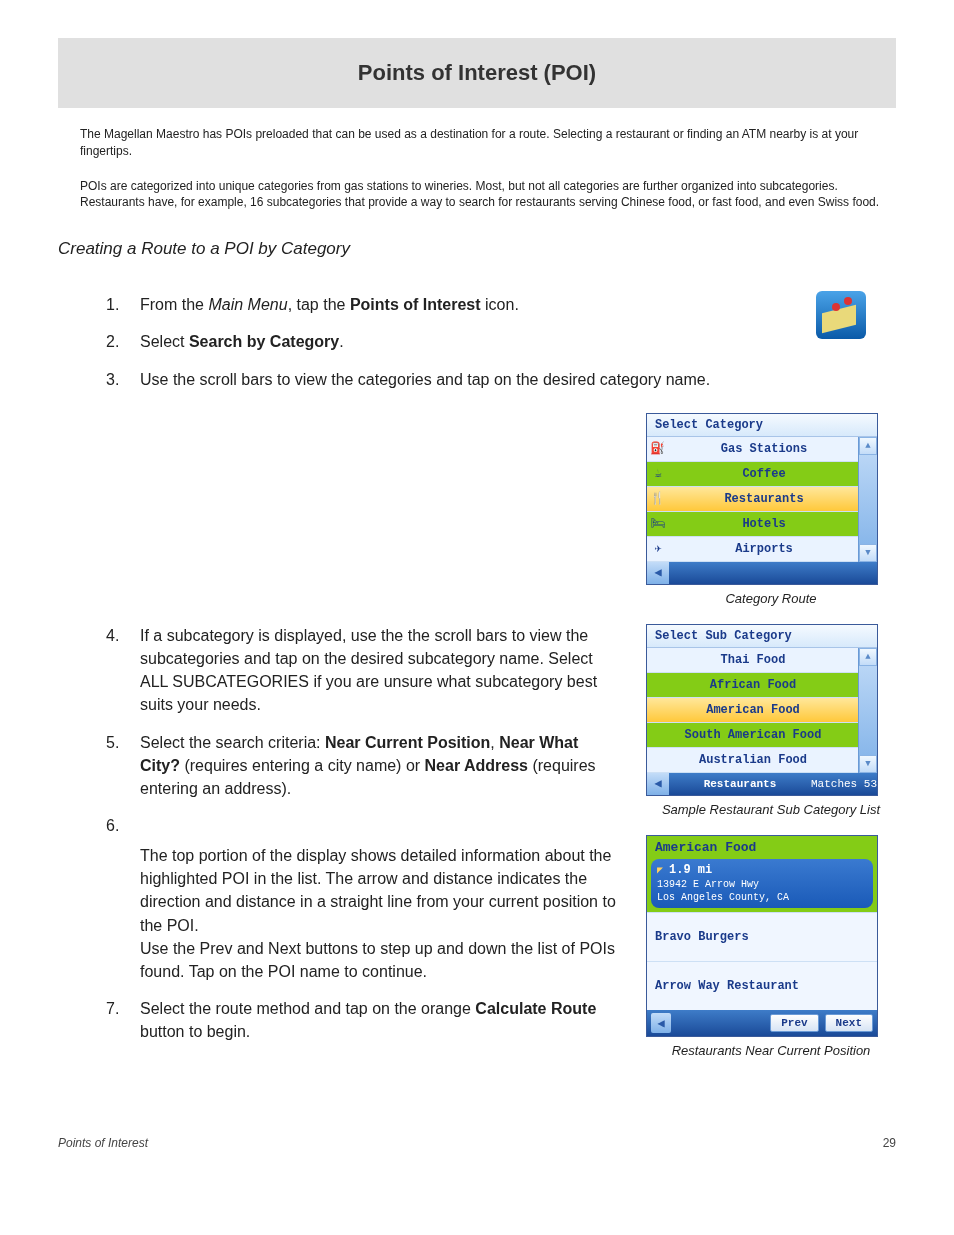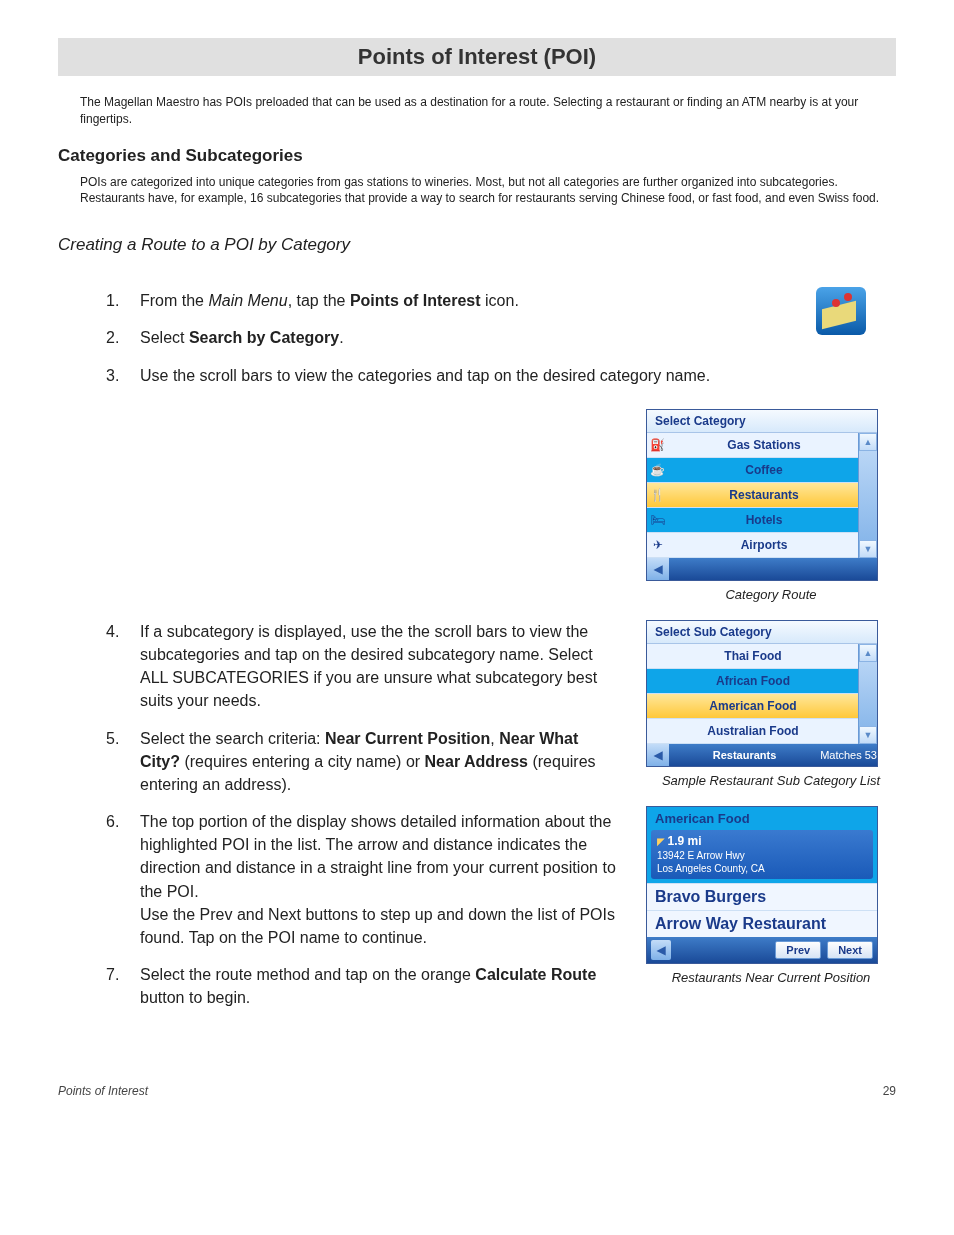--- a/index.html
+++ b/index.html
@@ -12,21 +12,21 @@
   .page {
     padding: 38px 58px 40px 58px;
   }
   .title-bar {
     background: #e0e0e0;
     text-align: center;
     padding: 6px 0 6px 0;
     margin-bottom: 18px;
   }
   .title-bar h1 {
-    margin: 0;
+    margin: 16px;
     font-size: 22px;
     font-weight: bold;
     color: #333;
     font-family: Arial, Helvetica, sans-serif;
   }
   .body-text {
     font-size: 12px;
     line-height: 1.4;
     margin: 0 0 18px 22px;
   }
@@ -104,22 +104,22 @@
     left: 28px; top: 6px;
     width: 8px; height: 8px;
     background: #d33;
     border-radius: 50%;
     box-shadow: -12px 6px 0 0 #d33;
   }
 
   
   .device {
     border: 1px solid #3a5a9a;
-    background: #0ea5e9;
-    font-family: Liberation Sans, sans-serif;
+    background: #84cc16;
+    font-family: Liberation Mono, monospace;
     font-size: 12px;
     width: 230px;
   }
   .dev-header {
     background: linear-gradient(#f5faff, #d7e9fb);
     color: #1a3a8a;
     font-weight: bold;
     padding: 4px 8px;
     font-size: 12px;
     border-bottom: 1px solid #a8c4e8;
@@ -200,28 +200,28 @@
     padding: 4px 8px;
     font-size: 13px;
   }
   .res-info {
     margin: 0 4px 4px 4px;
     background: linear-gradient(#3a7ad0, #1a5ab8);
     color: #fff;
     padding: 4px 6px;
     font-size: 10px;
     line-height: 1.3;
-    border-radius: 3px;
+    border-radius: 8px;
   }
   .res-info .dist { font-size: 12px; font-weight: bold; }
   .res-row {
-    padding: 4px 8px;
-    color: #1a3a8a;
-    font-weight: bold;
-    font-size: 16px;
+    padding: 17px 8px;
+    color: #1a3a8a;
+    font-weight: bold;
+    font-size: 12px;
     border-top: 1px solid #cde0f5;
     background: #f0f6ff;
   }
   .res-row.sel { background: linear-gradient(#ffe79a, #ffc83a); }
   .res-foot {
     height: 26px;
     background: linear-gradient(#3e7cc8, #1a4a98);
     display: flex;
     align-items: center;
     padding: 0 4px;
@@ -254,21 +254,20 @@
 <body>
 
 <div class="page">
 
   <div class="title-bar">
     <h1>Points of Interest (POI)</h1>
   </div>
 
   <p class="body-text">The Magellan Maestro has POIs preloaded that can be used as a destination for a route.  Selecting a restaurant or finding an ATM nearby is at your fingertips.</p>
 
-  <div class="section-h">Categories and Subcategories</div>
   <p class="body-text">POIs are categorized into unique categories from gas stations to wineries.  Most, but not all categories are further organized into subcategories.  Restaurants have, for example, 16 subcategories that provide a way to search for restaurants serving Chinese food, or fast food, and even Swiss food.</p>
 
   <div class="sub-h">Creating a Route to a POI by Category</div>
 
   <div class="two-col">
     <div class="left">
       <ol class="steps" style="margin-top:28px;">
         <li>
           <span class="num">1.</span>
           <span class="txt">
@@ -339,21 +338,21 @@
           <span class="txt">If a subcategory is displayed, use the the scroll bars to view the subcategories and tap on the desired subcategory name.  Select ALL SUBCATEGORIES if you are unsure what subcategory best suits your needs.</span>
         </li>
         <li>
           <span class="num">5.</span>
           <span class="txt">
             <span>Select the search criteria: </span><b>Near Current Position</b><span>, </span><b>Near What City?</b><span> (requires entering a city name) or </span><b>Near Address</b><span> (requires entering an address).</span>
           </span>
         </li>
         <li>
           <span class="num">6.</span>
-          <span class="txt" style="white-space:pre-line;">The top portion of the display shows detailed information about the highlighted POI in the list.  The arrow and distance indicates the direction and distance in a straight line from your current position to the POI.
+          <span class="txt" style="white-space:pre-line;margin-top:30px;">The top portion of the display shows detailed information about the highlighted POI in the list.  The arrow and distance indicates the direction and distance in a straight line from your current position to the POI.
 Use the Prev and Next buttons to step up and down the list of POIs found.  Tap on the POI name to continue.</span>
         </li>
         <li>
           <span class="num">7.</span>
           <span class="txt">
             <span>Select the route method and tap on the orange </span><b>Calculate Route</b><span> button to begin.</span>
           </span>
         </li>
       </ol>
     </div>
@@ -363,20 +362,23 @@
         <div class="dev-header">Select Sub Category</div>
         <div class="dev-list" style="padding-right:18px;">
           <div class="dev-row light">
               <span class="lbl">Thai Food</span>
             </div>
           <div class="dev-row">
               <span class="lbl">African Food</span>
             </div>
           <div class="dev-row yellow">
               <span class="lbl">American Food</span>
+            </div>
+          <div class="dev-row">
+              <span class="lbl">South American Food</span>
             </div>
           <div class="dev-row light">
               <span class="lbl">Australian Food</span>
             </div>
           <div class="scroll-rail">
             <div class="scroll-btn">▲</div>
             <div class="scroll-btn">▼</div>
           </div>
         </div>
         <div class="dev-footer">

